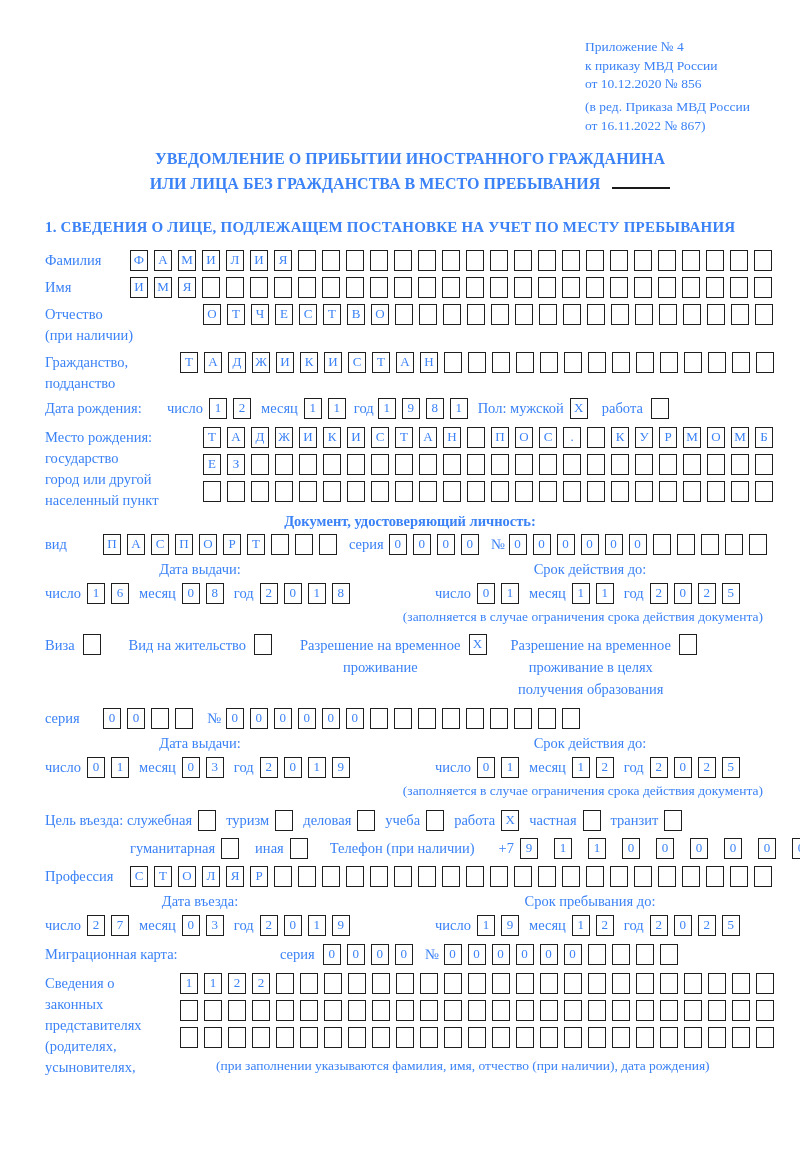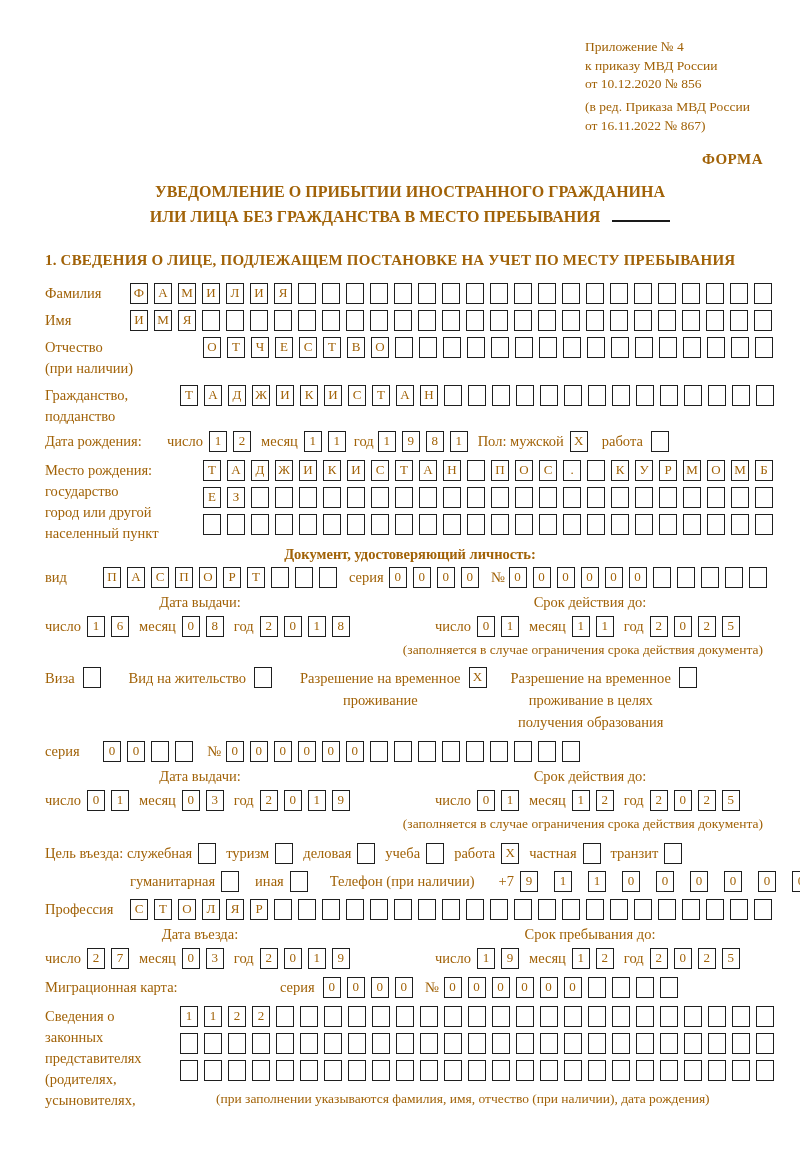--- a/index.html
+++ b/index.html
@@ -2,21 +2,21 @@
 <html><head>
 <meta charset="utf-8">
 <style>
   html,body{margin:0;padding:0;background:#ffffff;}
   .page{
     position:relative;
     width:800px;height:1163px;
     box-sizing:border-box;
     padding:38px 25px 16px 45px;
     background:#ffffff;
-    color:#a16207;
+    color:#3b82f6;
     font-family:"Liberation Serif", serif;
     font-size:14.5px;
     overflow:hidden;
   }
   
   .appendix{display:flex;flex-direction:column;align-items:flex-end;}
   .appendix-inner{width:190px;font-size:13.5px;line-height:1.38;text-align:left;}
   .appendix-inner .gap{height:4px;}
   .forma{text-align:right;font-weight:bold;font-size:15px;letter-spacing:.5px;margin:16px 12px 0 0;}
   
@@ -68,21 +68,20 @@
   <div class="appendix">
     <div class="appendix-inner">
       <div>Приложение № 4</div>
       <div>к приказу МВД России</div>
       <div>от 10.12.2020 № 856</div>
       <div class="gap"></div>
       <div>(в ред. Приказа МВД России</div>
       <div>от 16.11.2022 № 867)</div>
     </div>
   </div>
-  <div class="forma">ФОРМА</div>
 
   <div class="title">
     <div>УВЕДОМЛЕНИЕ О ПРИБЫТИИ ИНОСТРАННОГО ГРАЖДАНИНА</div>
     <div><span>ИЛИ ЛИЦА БЕЗ ГРАЖДАНСТВА В МЕСТО ПРЕБЫВАНИЯ</span><span class="uline"></span></div>
   </div>
 
   <div class="sec-heading">1. СВЕДЕНИЯ О ЛИЦЕ, ПОДЛЕЖАЩЕМ ПОСТАНОВКЕ НА УЧЕТ ПО МЕСТУ ПРЕБЫВАНИЯ</div>
 
   <div class="row" style="margin-top:14px;">
     <span class="lbl w85">Фамилия</span>

